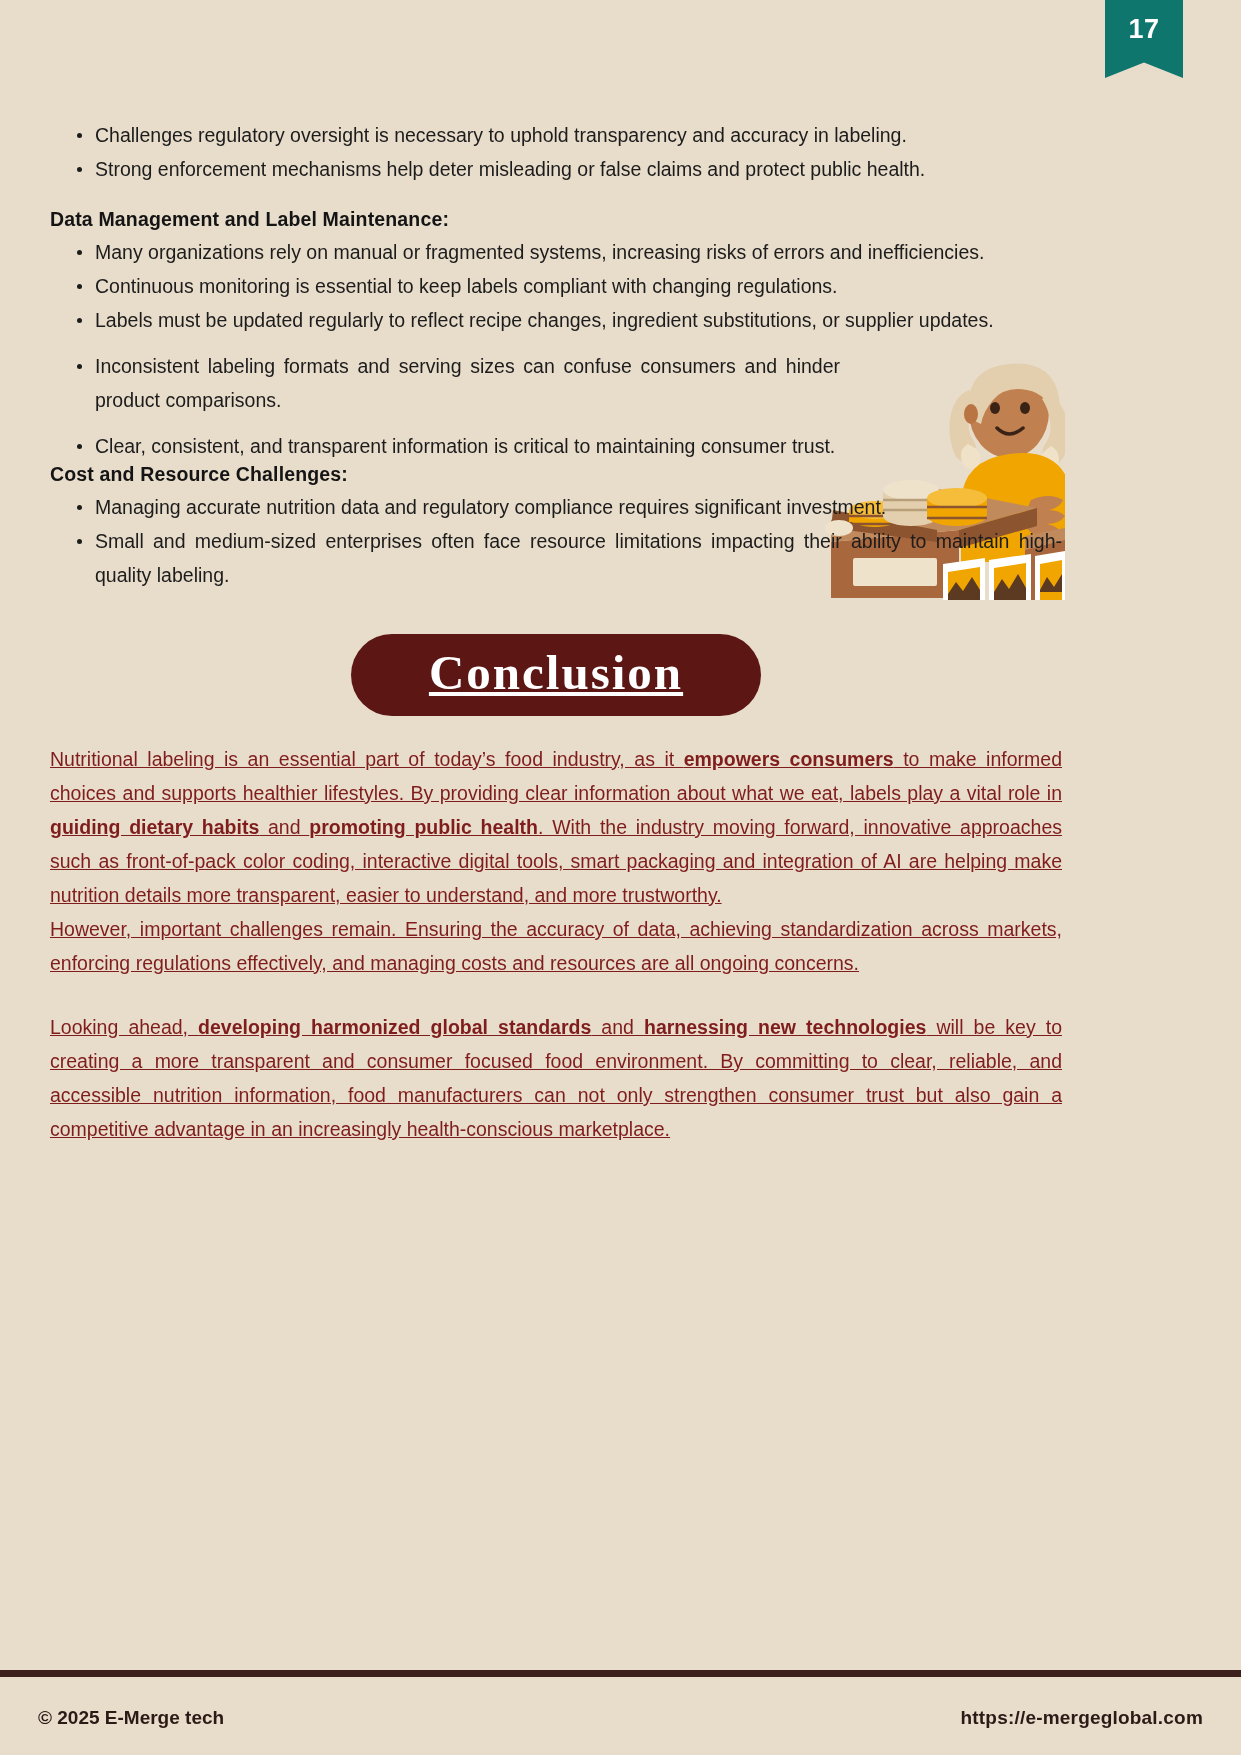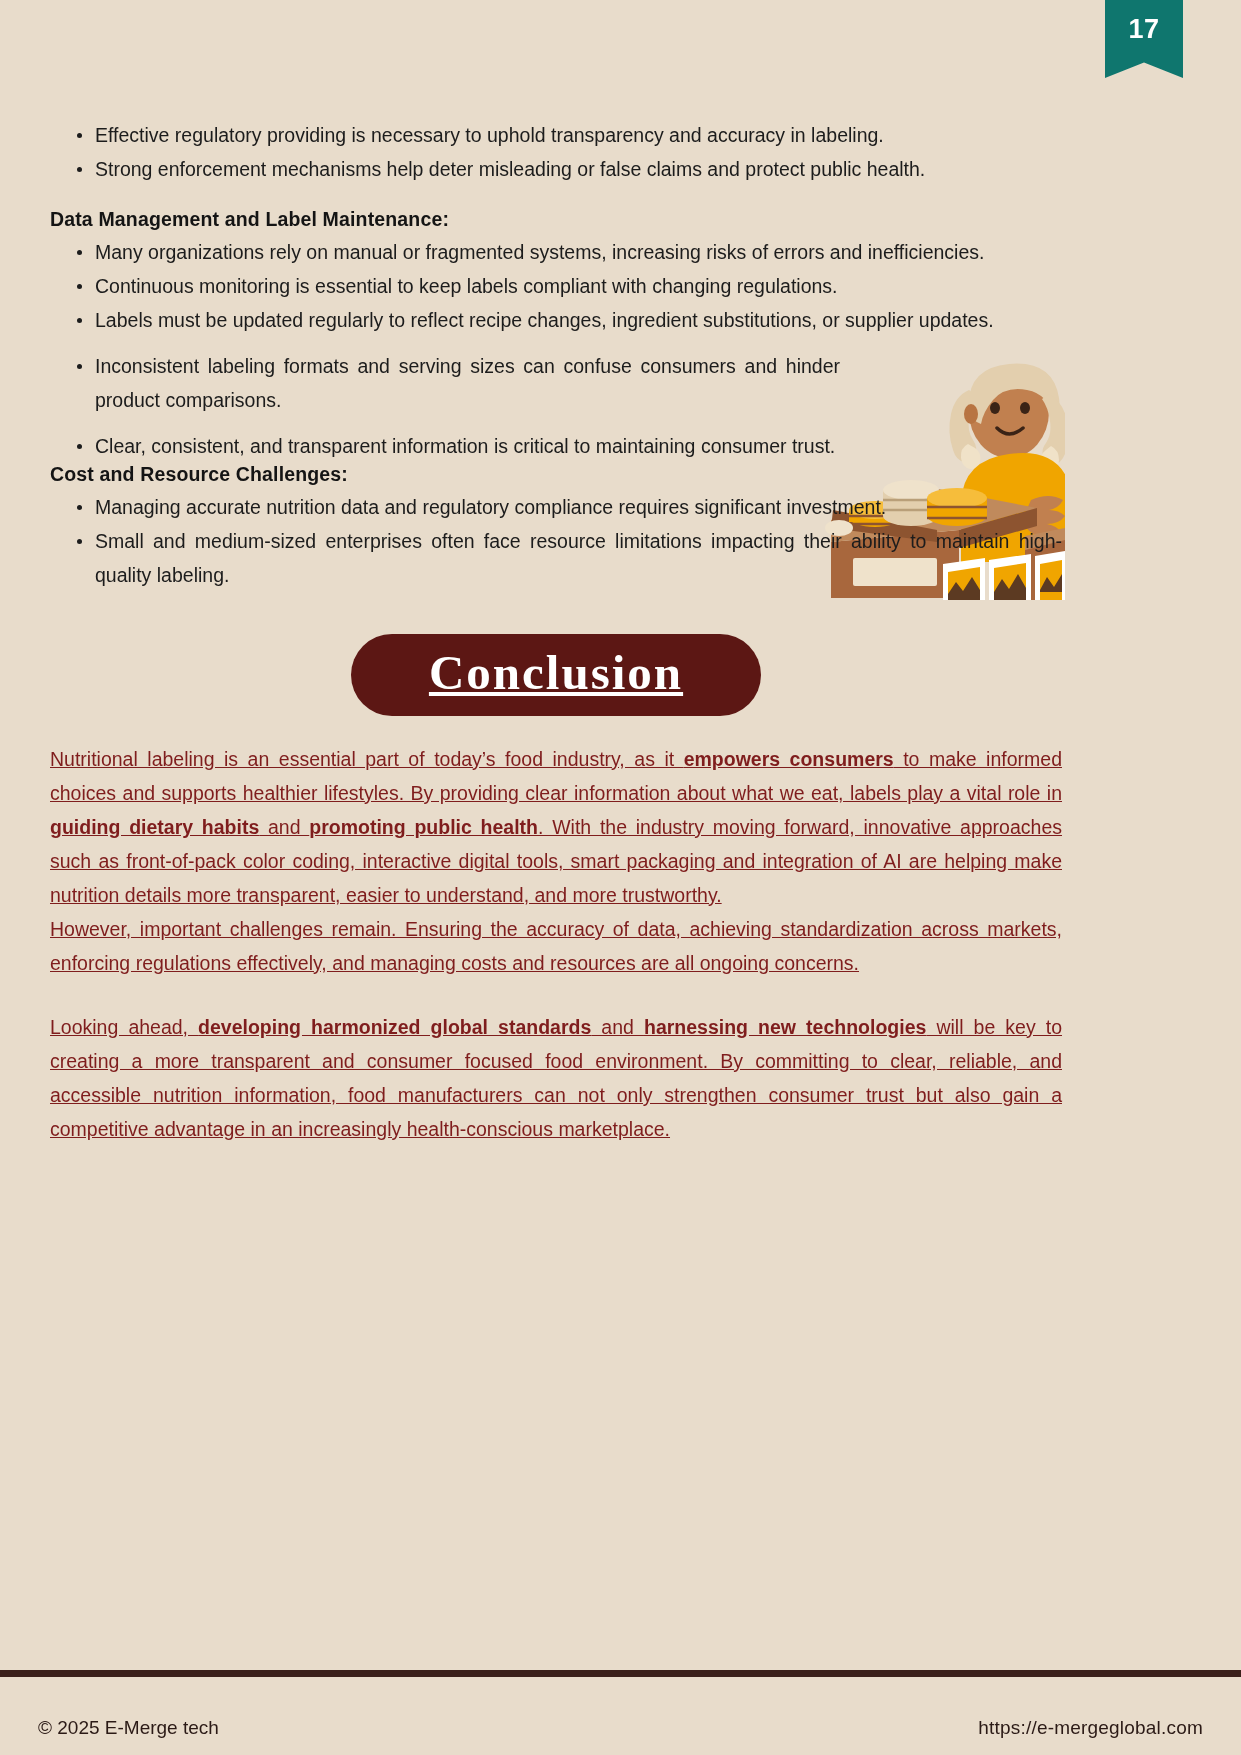--- a/index.html
+++ b/index.html
@@ -137,26 +137,26 @@
     left: 0;
     right: 0;
     bottom: 78px;
     height: 7px;
     background: #3b201b;
   }
   .footer {
     position: absolute;
     left: 38px;
     right: 38px;
-    bottom: 16px;
+    bottom: 26px;
     display: flex;
     justify-content: space-between;
     align-items: center;
     font-size: 19px;
-    font-weight: normal;
+    font-weight: bold;
     color: #2b1a16;
   }
   .footer .right { letter-spacing: 0.2px; }
 </style>
 </head>
 <body>
 
 <div class="page-ribbon">
   <span class="num">17</span>
 </div>
@@ -236,21 +236,21 @@
       <path d="M242 206 l30 -5 l0 52 l-30 0 z" fill="#ffffff"></path>
       <path d="M247 214 l22 -4 l0 42 l-22 0 z" fill="#f0a500"></path>
       <path d="M247 240 l7 -13 l7 10 l8 -13 l0 18 l-22 0 z" fill="#5c3a22"></path>
     </g>
   </svg>
 </div>
 
 <div class="content">
 
   <ul class="bullets">
-    <li>Effective regulatory providing is necessary to uphold transparency and accuracy in labeling.</li>
+    <li>Challenges regulatory oversight is necessary to uphold transparency and accuracy in labeling.</li>
     <li>Strong enforcement mechanisms help deter misleading or false claims and protect public health.</li>
   </ul>
 
   <h2 class="sec-heading gap">Data Management and Label Maintenance:</h2>
   <ul class="bullets">
     <li>Many organizations rely on manual or fragmented systems, increasing risks of errors and inefficiencies.</li>
     <li>Continuous monitoring is essential to keep labels compliant with changing regulations.</li>
     <li>Labels must be updated regularly to reflect recipe changes, ingredient substitutions, or supplier updates.</li>
   </ul>
 

